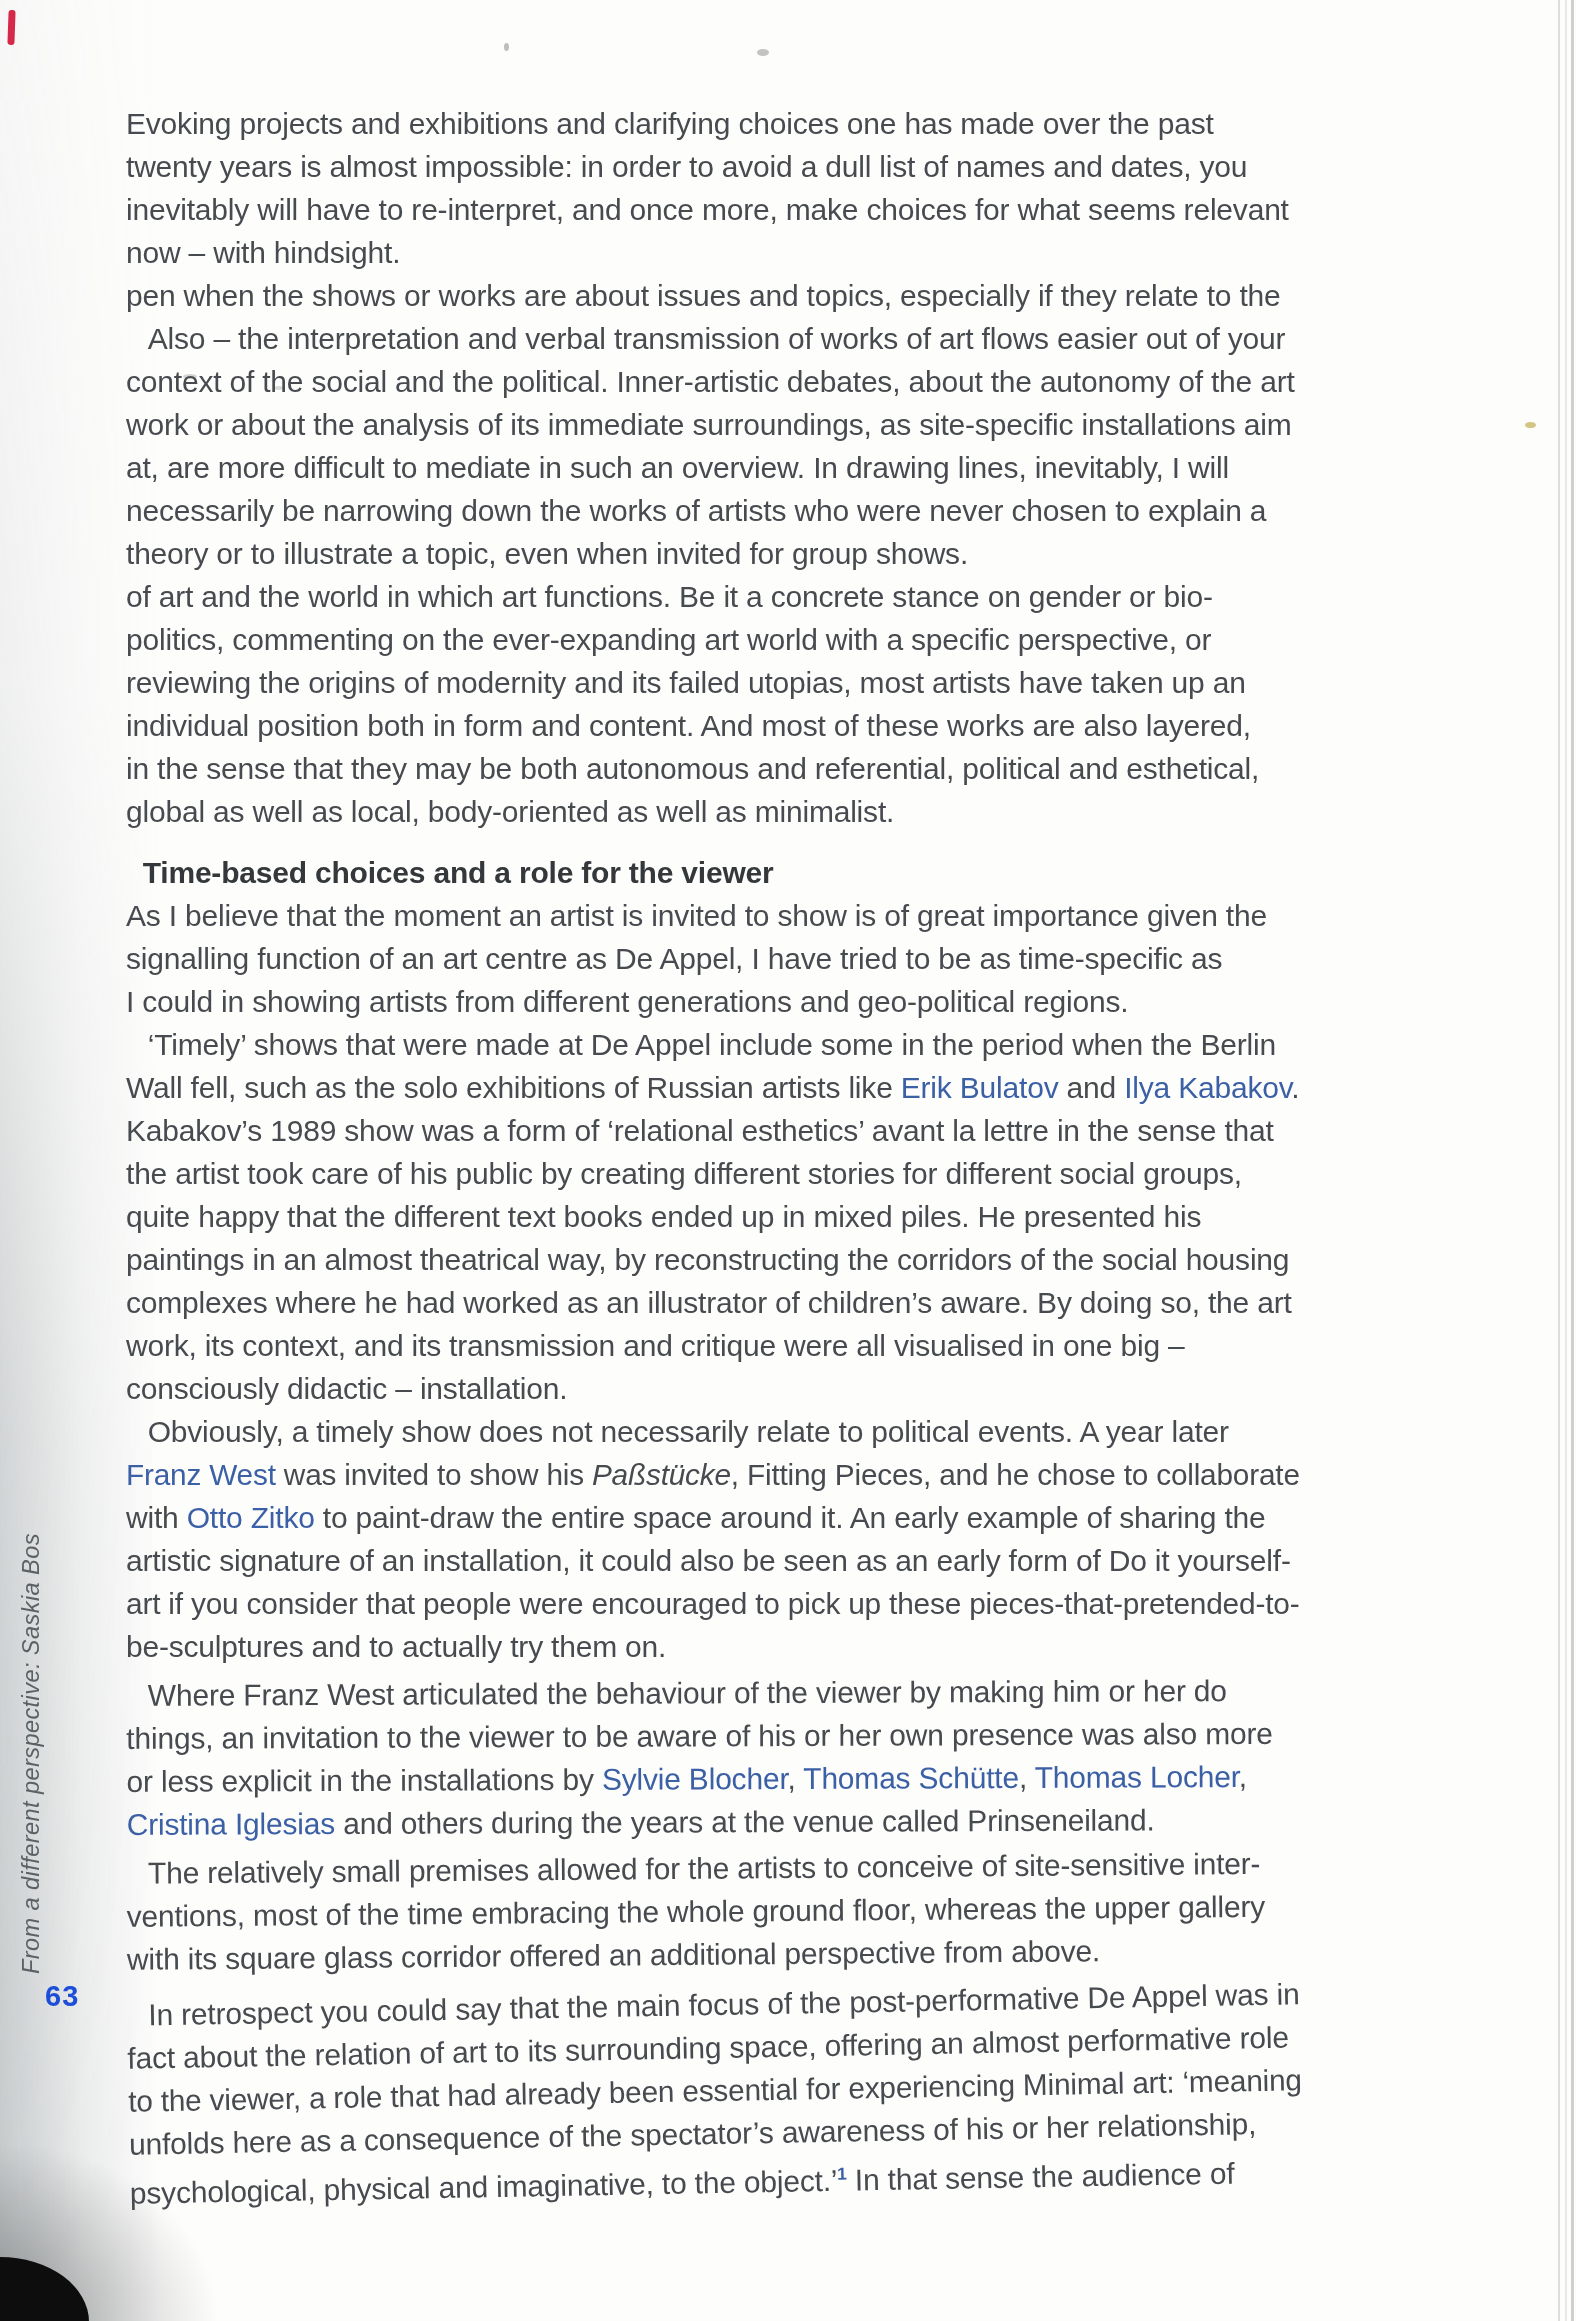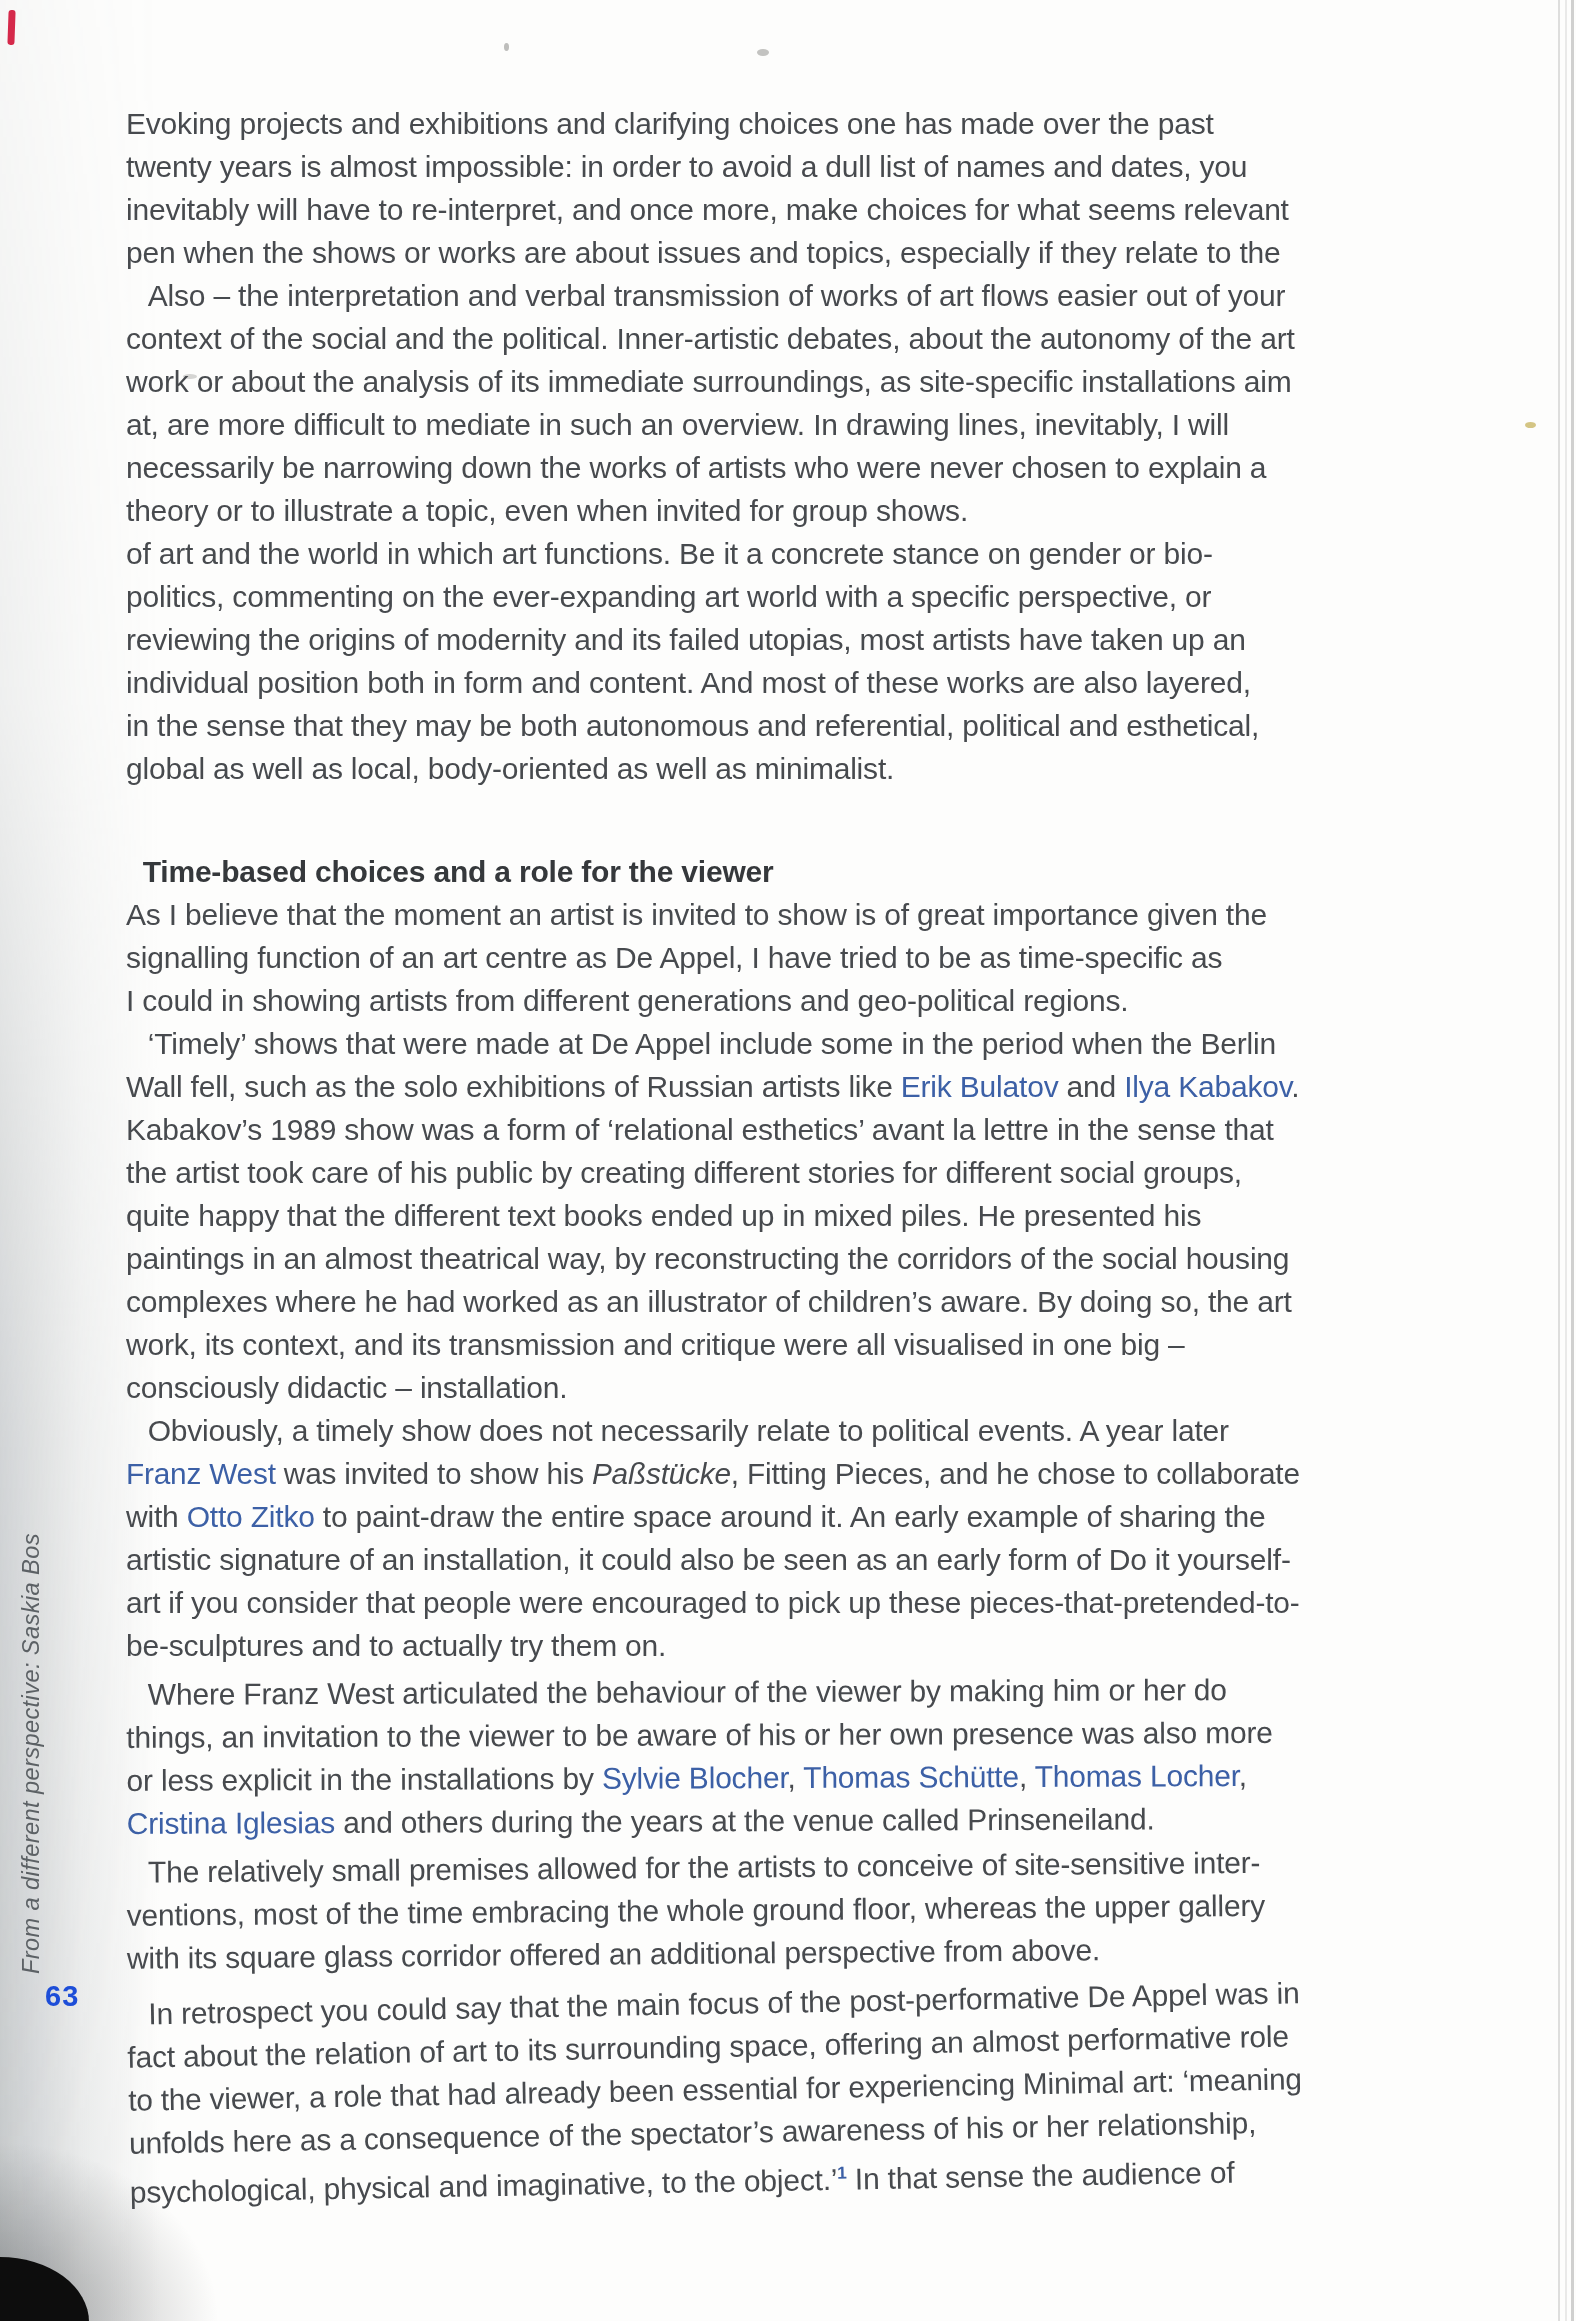--- a/index.html
+++ b/index.html
@@ -55,21 +55,21 @@
     position:absolute;left:45px;top:1980px;
     font-size:29px;font-weight:bold;color:#1d4ed8;letter-spacing:1px;
   }
   
   .textcol{
     position:absolute;left:126px;top:102px;width:1352px;
     font-size:30px;line-height:43px;letter-spacing:-0.2px;
     color:#474a4e;
   }
   .block{margin:0;}
-  .block.heading{margin-top:60px;font-weight:bold;color:#35383b;}
+  .block.heading{margin-top:18px;font-weight:bold;color:#35383b;}
   .block.tilt-a{transform:rotate(-0.25deg);transform-origin:right top;}
   .block.tilt-b{transform:rotate(-0.5deg);transform-origin:right top;}
   .block.tilt-c{transform:rotate(-1.05deg);transform-origin:right top;}
   .line{white-space:nowrap;transform-origin:left top;height:43px;}
   .line.indent{padding-left:21.7px;}
   .block.heading .line.indent{padding-left:16.7px;}
   .seg-link{color:#3c60a6;}
   .seg-em{font-style:italic;}
   .seg-sup{color:#3c60a6;font-size:0.58em;vertical-align:super;font-weight:bold;}
 </style>
@@ -90,20 +90,21 @@
 
   <div class="side-caption">From a different perspective: Saskia Bos</div>
 
   <div class="page-num">63</div>
 
   <div class="textcol" id="textcol">
       <div class="block">
         <div class="line">Evoking projects and exhibitions and clarifying choices one has made over the past</div>
         <div class="line">twenty years is almost impossible: in order to avoid a dull list of names and dates, you</div>
         <div class="line">inevitably will have to re-interpret, and once more, make choices for what seems relevant</div>
+        <div class="line">now – with hindsight.</div>
       </div>
       <div class="block">
         <div class="line">pen when the shows or works are about issues and topics, especially if they relate to the</div>
         <div class="line indent">Also – the interpretation and verbal transmission of works of art flows easier out of your</div>
         <div class="line">context of the social and the political. Inner-artistic debates, about the autonomy of the art</div>
         <div class="line">work or about the analysis of its immediate surroundings, as site-specific installations aim</div>
         <div class="line">at, are more difficult to mediate in such an overview. In drawing lines, inevitably, I will</div>
         <div class="line">necessarily be narrowing down the works of artists who were never chosen to explain a</div>
         <div class="line">theory or to illustrate a topic, even when invited for group shows.</div>
       </div>

